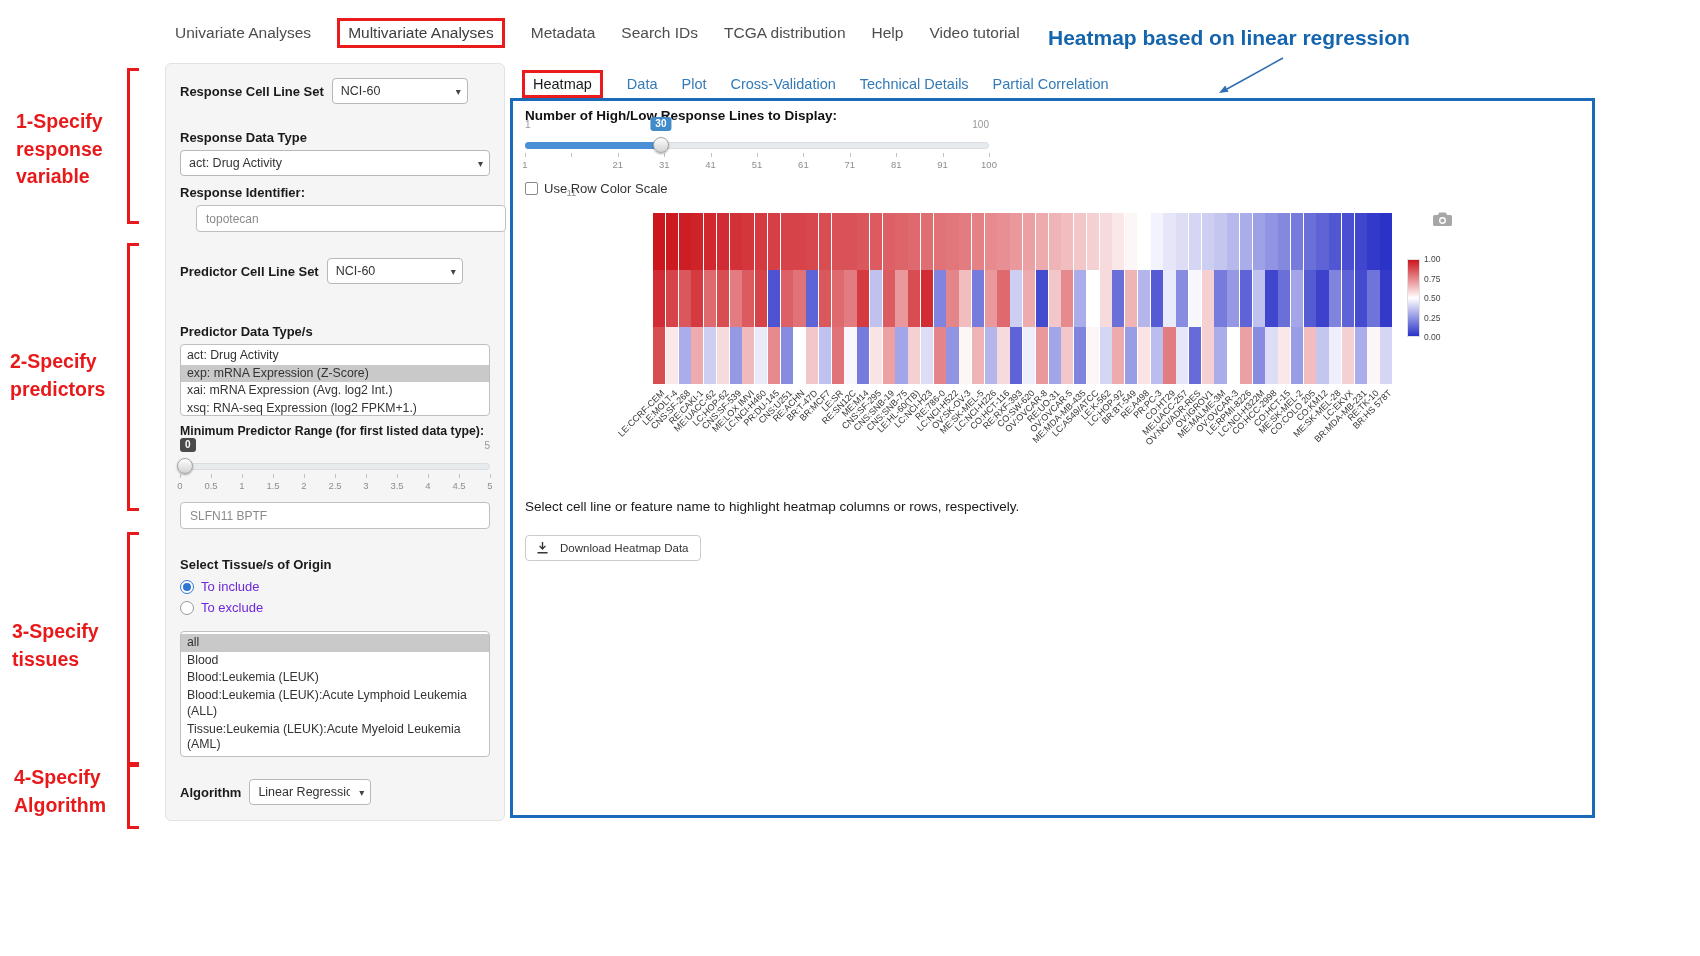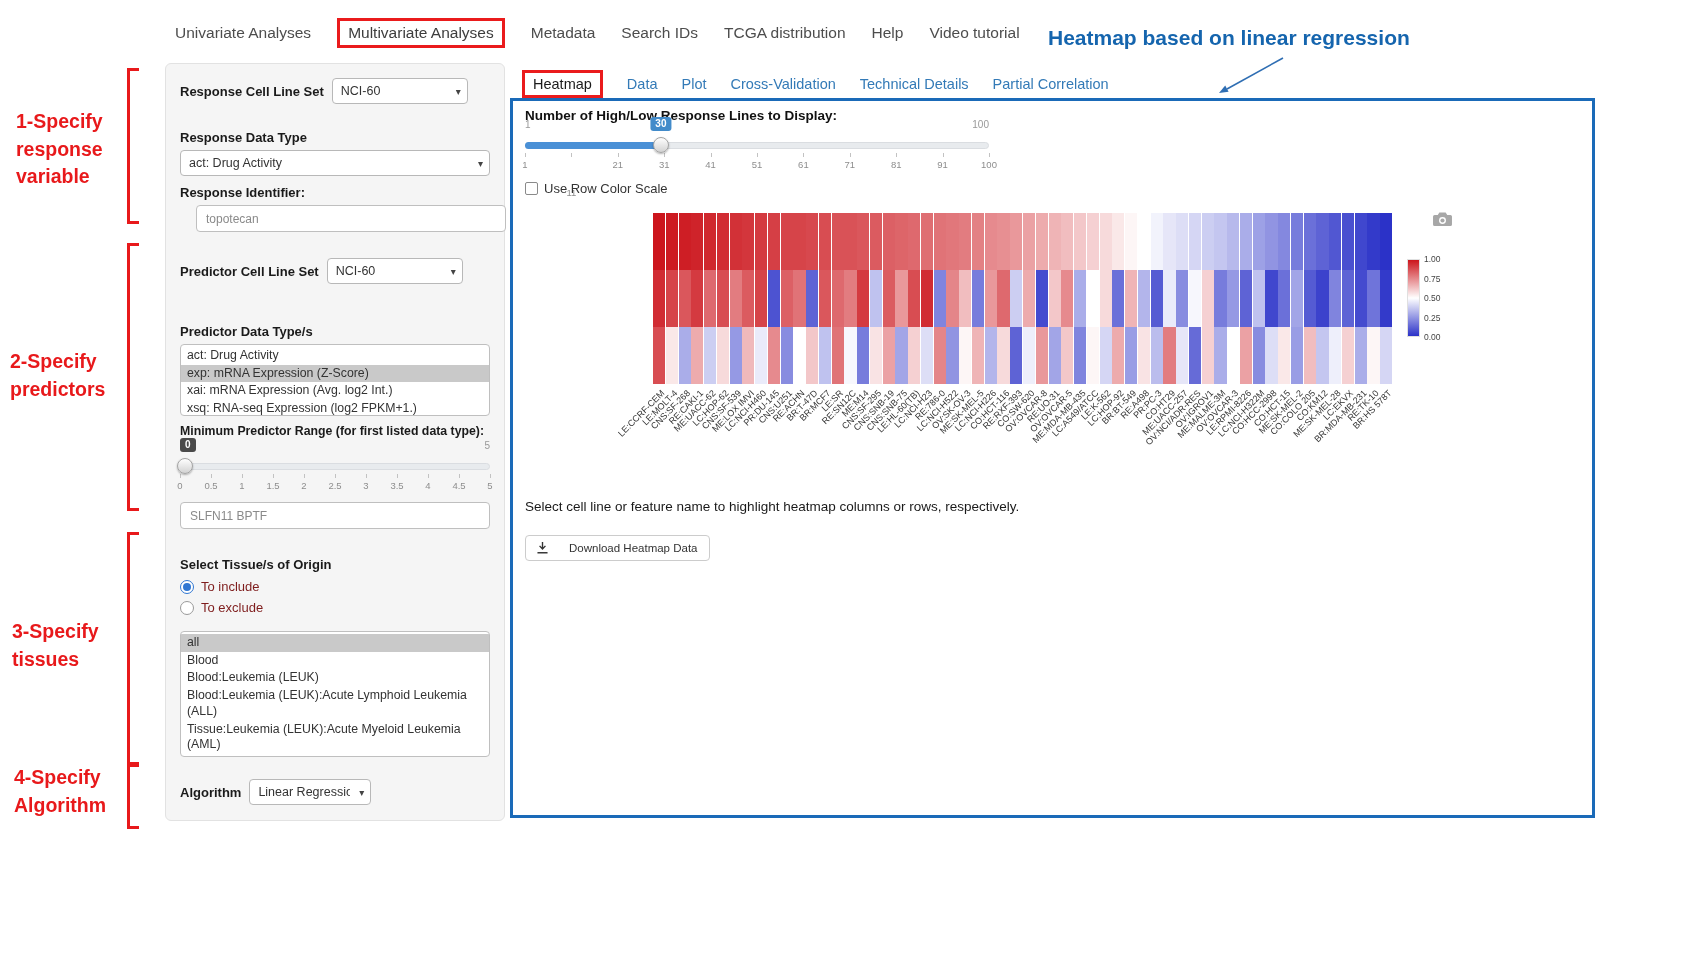--- a/index.html
+++ b/index.html
@@ -30,21 +30,21 @@
   .sidebar { position:absolute; left:165px; top:63px; width:340px; height:758px; background:#f5f5f5; border:1px solid #e2e2e2; border-radius:6px; padding:14px; color:#333; }
   .blab { font-weight:bold; font-size:13px; color:#1a1a1a; display:block; }
   .frow { display:flex; align-items:center; gap:8px; }
   .sel-wrap { position:relative; display:inline-block; }
   .sel-wrap select { appearance:none; -webkit-appearance:none; width:100%; height:26px; border:1px solid #b8b8b8; border-radius:4px; background:#fff; color:#333; font-size:12.5px; padding:0 20px 0 8px; font-family:inherit; cursor:pointer; }
   .sel-wrap::after { content:"▾"; position:absolute; right:7px; top:50%; transform:translateY(-50%); font-size:10px; color:#444; pointer-events:none; }
   .tinput { width:100%; height:27px; border:1px solid #bfbfbf; border-radius:4px; background:#fff; color:#8a8a8a; font-size:12px; padding:0 9px; font-family:inherit; }
   .listbox { background:#fff; border:1px solid #bfbfbf; border-radius:4px; padding:2px 0; overflow:hidden; }
   .listbox .opt { padding:1px 6px; font-size:12.3px; color:#333; line-height:1.28; cursor:pointer; }
   .listbox .opt.sel { background:#c9c9c9; }
-  .radio-row { display:flex; align-items:center; gap:7px; font-size:13px; color:#7f1d1d; margin-bottom:6px; cursor:pointer; }
+  .radio-row { display:flex; align-items:center; gap:7px; font-size:13px; color:#6d28d9; margin-bottom:6px; cursor:pointer; }
   .radio { width:14px; height:14px; border:1.5px solid #9a9a9a; border-radius:50%; background:#fff; position:relative; flex:0 0 auto; }
   .radio.on { border-color:#2f76d2; }
   .radio.on::after { content:""; position:absolute; inset:2px; background:#2f76d2; border-radius:50%; }
 
   
   .irs { position:relative; height:54px; }
   .irs .minmax { position:absolute; top:0; font-size:10px; color:#999; }
   .irs .minmax.right { right:0; }
   .irs .badge { position:absolute; top:-2px; background:#428bca; color:#fff; font-size:10px; font-weight:bold; padding:1px 5px 2px; border-radius:3px; transform:translateX(-50%); z-index:2; }
   .irs .badge.dark { background:#4a4a4a; transform:none; }
@@ -75,21 +75,21 @@
   .hm-col-label { position:absolute; top:0; font-size:9px; color:#333; white-space:nowrap; transform:rotate(-45deg); transform-origin:100% 0; cursor:pointer; }
 
   .colorbar { position:absolute; left:894px; top:158px; }
   .cb-bar { width:13px; height:78px; border:1px solid #e0e0e0; }
   .cb-ticks { position:absolute; left:17px; top:0; height:78px; width:30px; }
   .cb-tick { position:absolute; transform:translateY(-50%); font-size:8.5px; color:#444; }
 
   .camera { position:absolute; left:920px; top:110px; cursor:pointer; }
 
   .hint { position:absolute; left:12px; top:398px; font-size:13.5px; color:#1a1a1a; }
-  .dl-btn { position:absolute; left:12px; top:434px; display:flex; align-items:flex-start; gap:21px; font-size:11.5px; color:#333; background:#fff; border:1px solid #ccc; border-radius:4px; padding:6px 11px; font-family:inherit; cursor:pointer; }
+  .dl-btn { position:absolute; left:12px; top:434px; display:flex; align-items:flex-start; gap:12px; font-size:11.5px; color:#333; background:#fff; border:1px solid #ccc; border-radius:4px; padding:6px 11px; font-family:inherit; cursor:pointer; }
 </style>
 </head>
 <body>
 
 <nav class="nav" id="nav">
     <div class="nav-item">Univariate Analyses</div>
     <div class="nav-item boxed">Multivariate Analyses</div>
     <div class="nav-item">Metadata</div>
     <div class="nav-item">Search IDs</div>
     <div class="nav-item">TCGA distribution</div>

